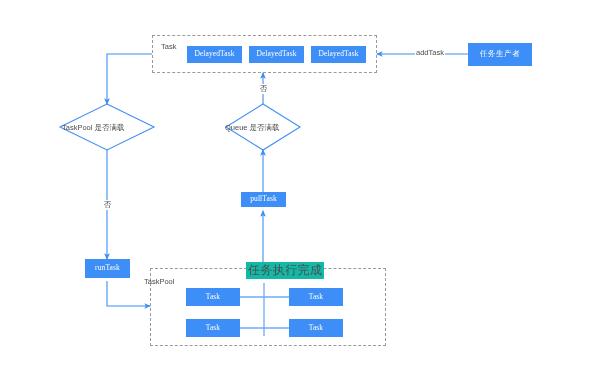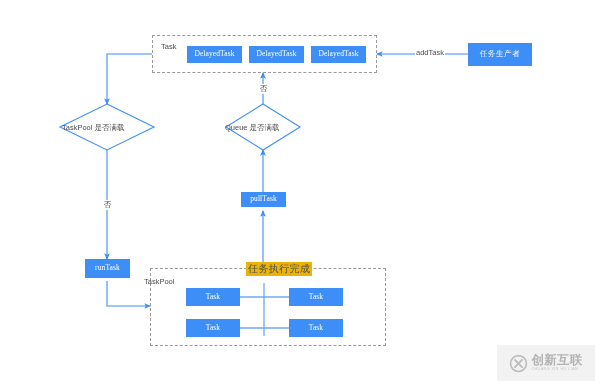--- a/index.html
+++ b/index.html
@@ -76,24 +76,24 @@
     white-space: nowrap;
     background: #ffffff;
     padding: 0 1px;
     text-align: center;
   }
   .edge-label.vertical-cjk {
     width: 9px;
   }
   .pool-note {
     position: absolute;
-    font-size: 10px;
+    font-size: 12px;
     color: #4d4d4d;
     white-space: nowrap;
-    background: #eab308;
+    background: #14b8a6;
     padding: 0 2px;
     letter-spacing: 0.4px;
   }
   #watermark {
     position: absolute;
     left: 497px;
     top: 345px;
     width: 98px;
     height: 36px;
     background: #f2f2f2;
@@ -185,24 +185,14 @@
 
   <div class="dashed-container" style="left:150px; top:268px; width:236px; height:78px;"></div>
   <div class="container-label" style="left:144px; top:277px;">TaskPool</div>
   <div class="pool-note" style="left:246px; top:262px;">任务执行完成</div>
 
   <div class="node blue-box" style="left:186px; top:288px; width:54px; height:18px;">Task</div>
   <div class="node blue-box" style="left:289px; top:288px; width:54px; height:18px;">Task</div>
   <div class="node blue-box" style="left:186px; top:319px; width:54px; height:18px;">Task</div>
   <div class="node blue-box" style="left:289px; top:319px; width:54px; height:18px;">Task</div>
 
-  <div id="watermark">
-    <svg class="wm-logo" viewBox="0 0 24 24" xmlns="http://www.w3.org/2000/svg">
-      <circle cx="12" cy="12" r="10" fill="none" stroke="#bdbdbd" stroke-width="2"></circle>
-      <path d="M7.5 7.5 L16.5 16.5 M16.5 7.5 L7.5 16.5" stroke="#bdbdbd" stroke-width="2.4" stroke-linecap="round"></path>
-    </svg>
-    <div class="wm-text">
-      <div class="wm-cn">创新互联</div>
-      <div class="wm-en">CHUANG XIN HU LIAN</div>
-    </div>
-  </div>
 
 </div>
 
 </body></html>

